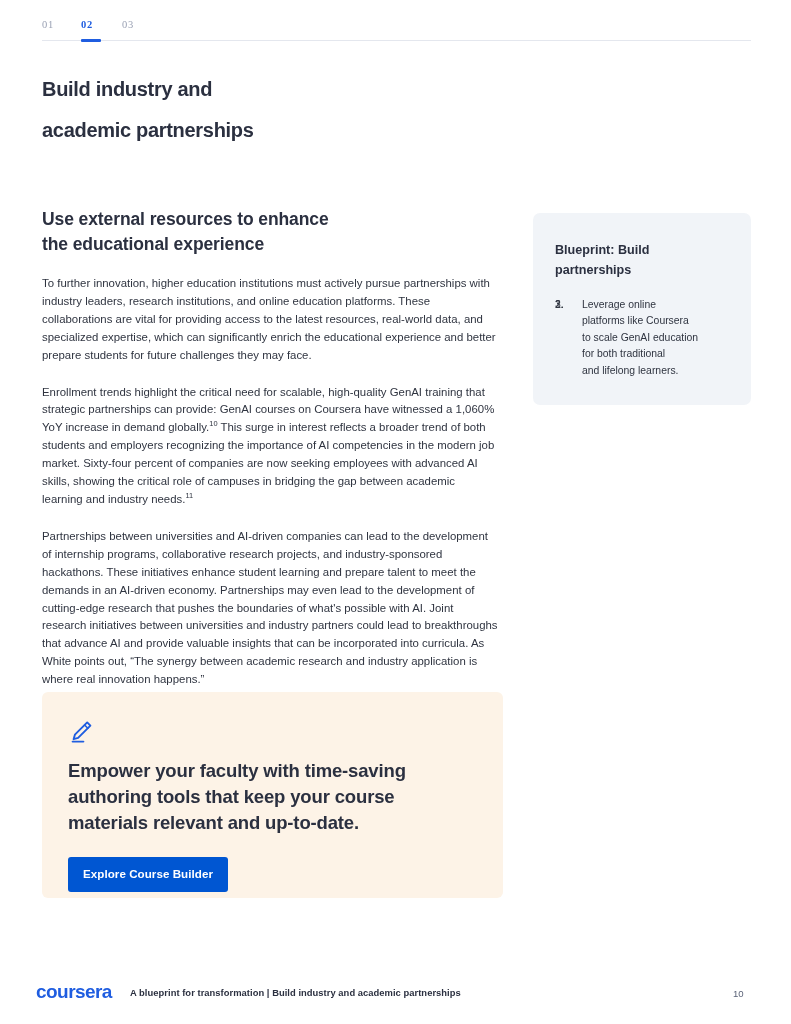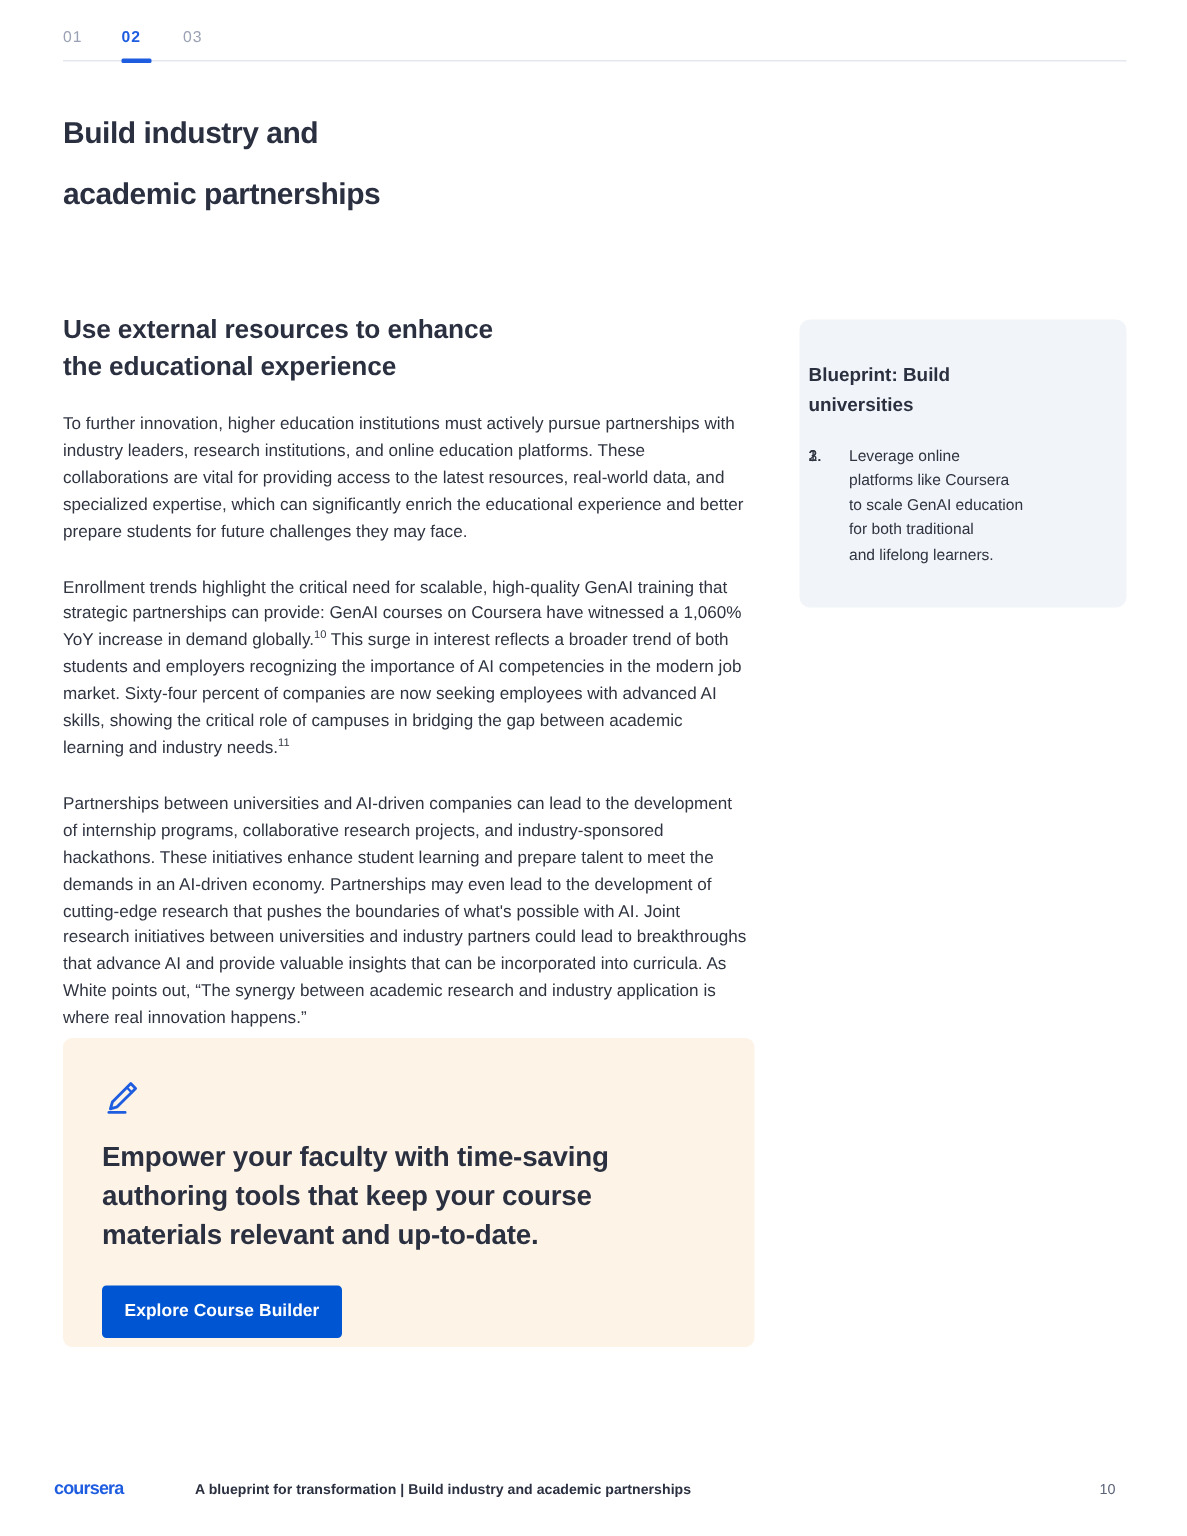--- a/index.html
+++ b/index.html
@@ -39,20 +39,21 @@
     background: #e4e7ee;
   }
   .step {
     position: absolute;
     top: 0;
     font-size: 10.5px;
     letter-spacing: 0.7px;
     color: #9aa1b4;
     font-weight: 400;
     line-height: 14px;
+    font-family: Liberation Serif, serif;
   }
   .step.s1 { left: 0px; }
   .step.s2 { left: 39px; color: #1f5de0; font-weight: 700; }
   .step.s3 { left: 80px; }
   .step-underline {
     position: absolute;
     left: 39px;
     top: 21px;
     width: 20px;
     height: 3px;
@@ -108,21 +109,21 @@
 
   
   .blueprint {
     position: absolute;
     left: 533px;
     top: 213px;
     width: 218px;
     box-sizing: border-box;
     background: #f1f4f8;
     border-radius: 7px;
-    padding: 27px 22px 26px 6px;
+    padding: 27px 22px 26px 22px;
   }
   .blueprint-title {
     font-size: 12.6px;
     line-height: 20px;
     font-weight: 700;
     color: #2b3040;
     margin: 0 0 14px 0;
   }
   .blueprint-title .ln { display: block; }
   .bp-list {
@@ -189,21 +190,21 @@
     border-radius: 3px;
     cursor: pointer;
     letter-spacing: 0.05px;
   }
 
   
   .footer-logo {
     position: absolute;
     left: 36px;
     top: 983px;
-    font-size: 12px;
+    font-size: 19px;
     font-weight: 700;
     color: #1f5de0;
     letter-spacing: -0.55px;
     line-height: 18px;
   }
   .footer-text {
     position: absolute;
     left: 130px;
     top: 987px;
     font-size: 9.4px;
@@ -250,21 +251,21 @@
     <p class="body-p">To further innovation, higher education institutions must actively pursue partnerships with industry leaders, research institutions, and online education platforms. These collaborations are vital for providing access to the latest resources, real-world data, and specialized expertise, which can significantly enrich the educational experience and better prepare students for future challenges they may face.</p>
 
     <p class="body-p"><span>Enrollment trends highlight the critical need for scalable, high-quality GenAI training that strategic partnerships can provide: GenAI courses on Coursera have witnessed a 1,060% YoY increase in demand globally.</span><sup>10</sup><span> This surge in interest reflects a broader trend of both students and employers recognizing the importance of AI competencies in the modern job market. Sixty-four percent of companies are now seeking employees with advanced AI skills, showing the critical role of campuses in bridging the gap between academic learning and industry needs.</span><sup>11</sup></p>
 
     <p class="body-p">Partnerships between universities and AI-driven companies can lead to the development of internship programs, collaborative research projects, and industry-sponsored hackathons. These initiatives enhance student learning and prepare talent to meet the demands in an AI-driven economy. Partnerships may even lead to the development of cutting-edge research that pushes the boundaries of what's possible with AI. Joint research initiatives between universities and industry partners could lead to breakthroughs that advance AI and provide valuable insights that can be incorporated into curricula. As White points out, “The synergy between academic research and industry application is where real innovation happens.”</p>
   </div>
 
   <aside class="blueprint">
     <div class="blueprint-title">
       <span class="ln">Blueprint: Build</span>
-      <span class="ln">universities</span>
+      <span class="ln">partnerships</span>
     </div>
     <ol class="bp-list">
       <li class="bp-item">
         <span class="bp-num">1.</span>
       </li>
       <li class="bp-item">
         <span class="bp-num">2.</span>
       </li>
       <li class="bp-item">
         <span class="bp-num">3.</span>

